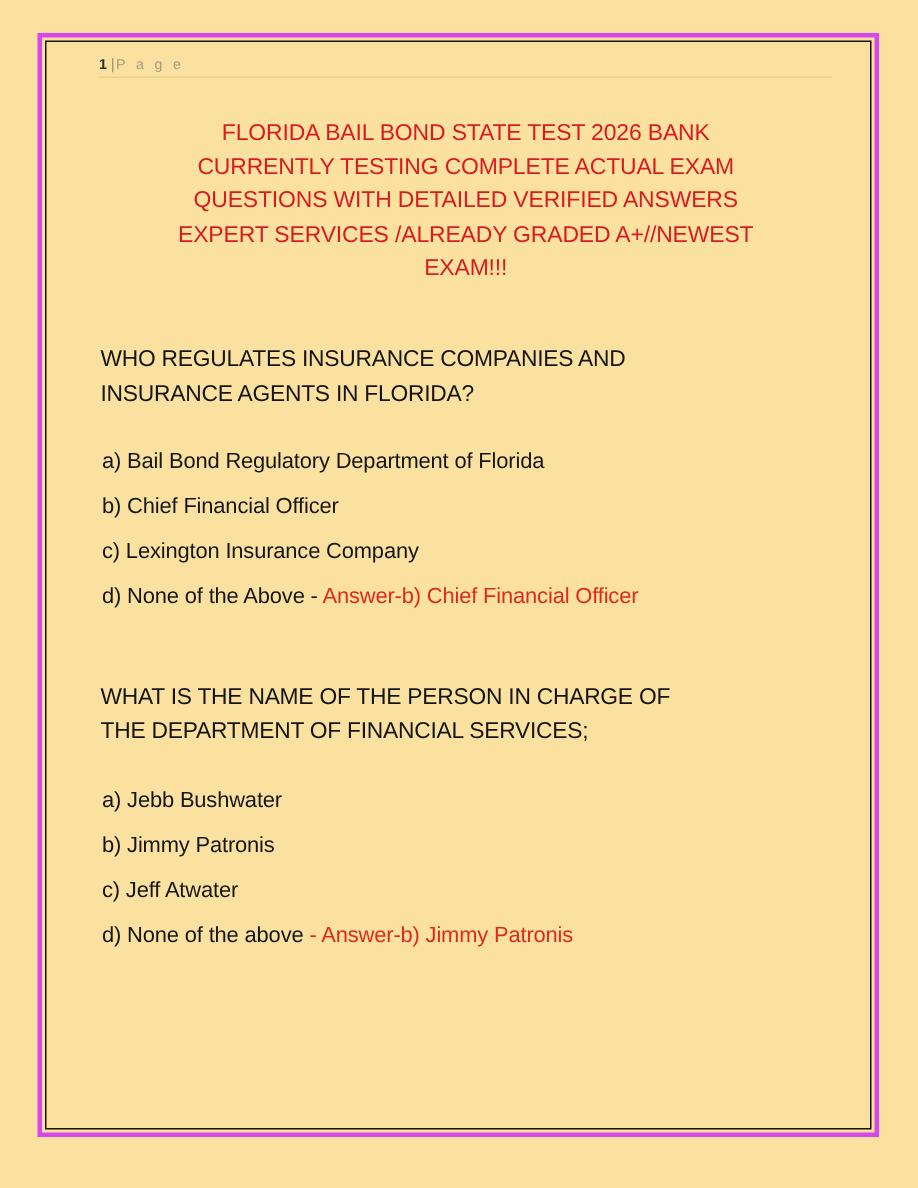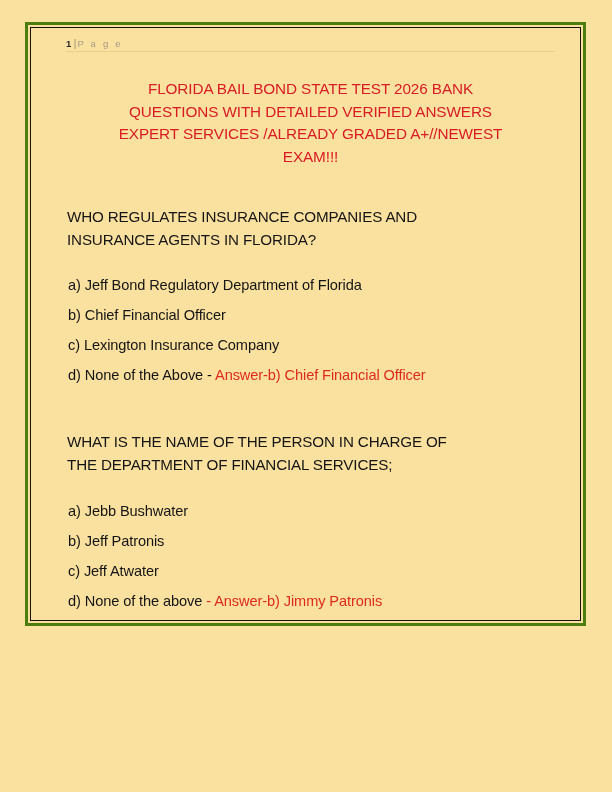--- a/index.html
+++ b/index.html
@@ -13,22 +13,22 @@
     font-family: "Liberation Sans", sans-serif;
     overflow: hidden;
   }
 
   
   .page-frame {
     position: absolute;
     left: 25px;
     top: 22px;
     width: 561px;
-    height: 604px;
-    border: 3px solid #4d7c0f;
+    height: 736px;
+    border: 3px solid #d946ef;
     box-sizing: border-box;
     background: #fae1a0;
   }
   .page-frame-inner {
     position: absolute;
     left: 2px;
     top: 2px;
     right: 2px;
     bottom: 2px;
     border: 1px solid #191307;
@@ -121,45 +121,46 @@
   <div class="page-frame-inner"></div>
 
   <div class="page-body">
 
     <div class="doc-header">
       <span class="hdr-num">1</span><span class="hdr-bar">|</span><span class="hdr-page">P a g e</span>
     </div>
 
     <div class="doc-title">
       <span class="tl">FLORIDA BAIL BOND STATE TEST 2026 BANK</span>
+      <span class="tl">CURRENTLY TESTING COMPLETE ACTUAL EXAM</span>
       <span class="tl">QUESTIONS WITH DETAILED VERIFIED ANSWERS</span>
       <span class="tl">EXPERT SERVICES /ALREADY GRADED A+//NEWEST</span>
       <span class="tl">EXAM!!!</span>
     </div>
 
     <div class="qa-block">
       <div class="q-text q1">
         <span class="ql">WHO REGULATES INSURANCE COMPANIES AND</span>
         <span class="ql">INSURANCE AGENTS IN FLORIDA?</span>
       </div>
       <div class="options q1-options">
-        <div class="option">a) Jeff Bond Regulatory Department of Florida</div>
+        <div class="option">a) Bail Bond Regulatory Department of Florida</div>
         <div class="option">b) Chief Financial Officer</div>
         <div class="option">c) Lexington Insurance Company</div>
         <div class="option"><span>d) None of the Above </span><span class="sep-black">- </span><span class="ans">Answer-b) Chief Financial Officer</span></div>
       </div>
     </div>
 
     <div class="qa-block">
       <div class="q-text q2">
         <span class="ql">WHAT IS THE NAME OF THE PERSON IN CHARGE OF</span>
         <span class="ql">THE DEPARTMENT OF FINANCIAL SERVICES;</span>
       </div>
       <div class="options q2-options">
         <div class="option">a) Jebb Bushwater</div>
-        <div class="option">b) Jeff Patronis</div>
+        <div class="option">b) Jimmy Patronis</div>
         <div class="option">c) Jeff Atwater</div>
         <div class="option"><span>d) None of the above </span><span class="ans">- </span><span class="ans">Answer-b) Jimmy Patronis</span></div>
       </div>
     </div>
 
   </div>
 </div>
 
 </body></html>

